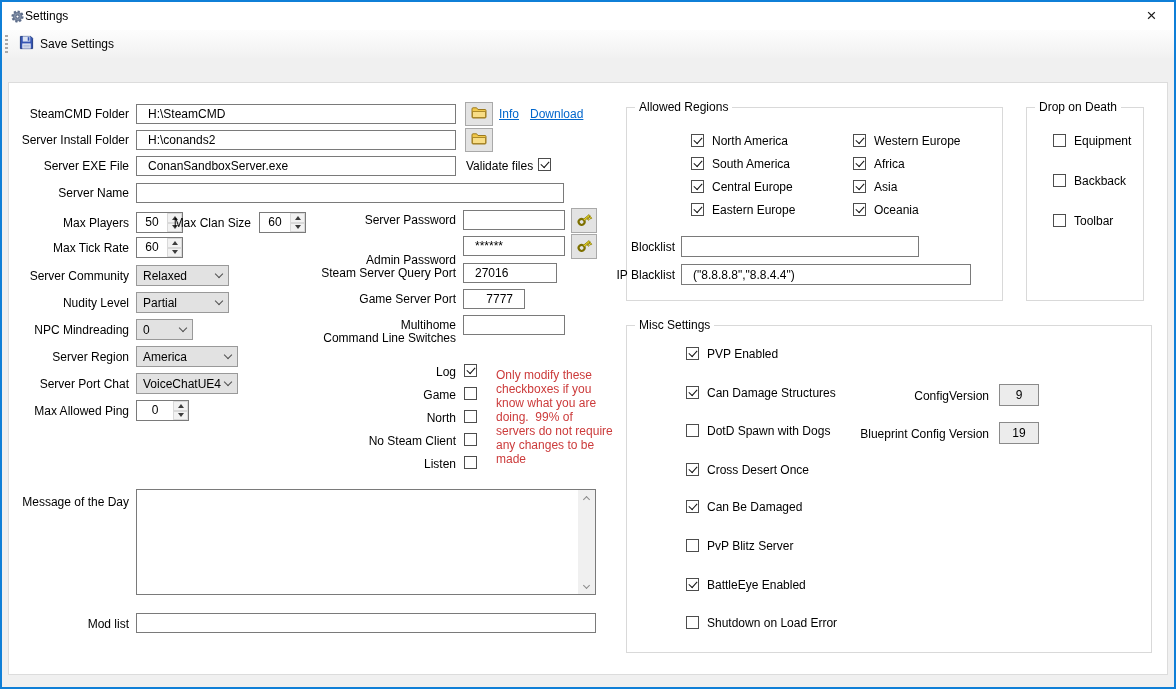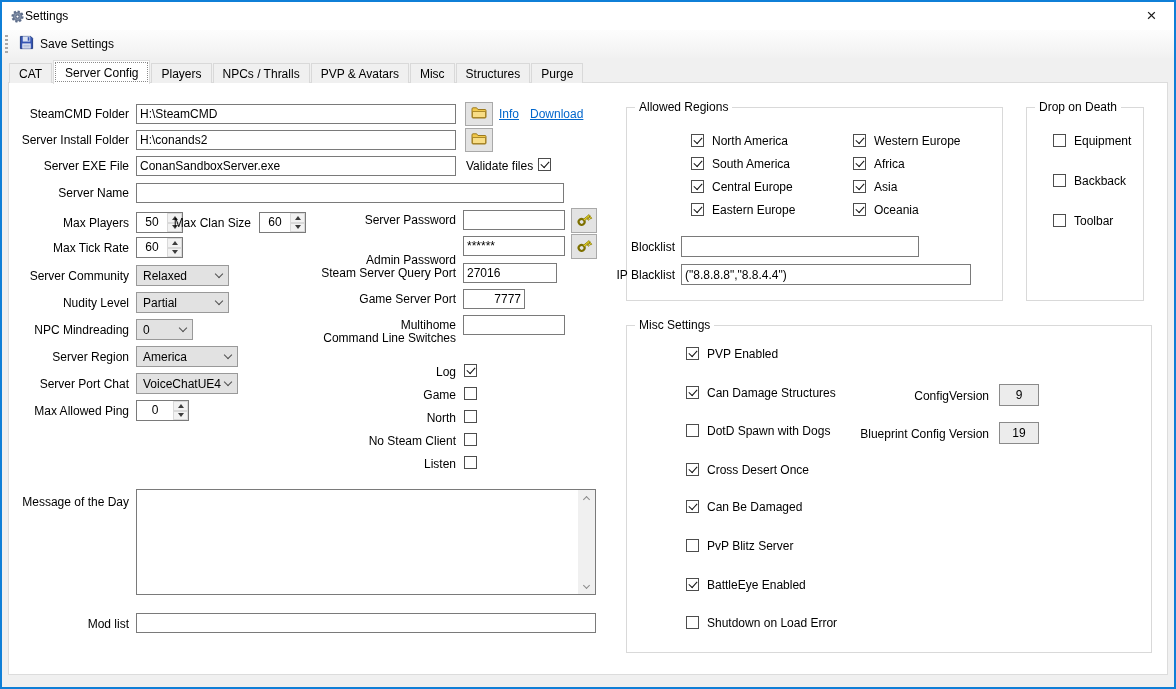--- a/index.html
+++ b/index.html
@@ -24,21 +24,21 @@
          display:flex; align-items:center; margin-right:1px; }
   .tab.selected { background:#fff; height:24px; padding:0 11px; border-color:#dcdcdc;
                   outline:1px dotted #8a8a8a; outline-offset:-3px; margin-bottom:-1px; z-index:4; position:relative; }
   .content { position:absolute; left:6px; top:80px; width:1160px; height:593px; background:#fff;
              border:1px solid #dcdcdc; }
   .page { position:absolute; inset:0; }
   
   .lbl { position:absolute; text-align:right; white-space:nowrap; line-height:14px; }
   .clbl { position:absolute; white-space:nowrap; line-height:13px; }
   .tb { position:absolute; height:20px; border:1px solid #7a7a7a; background:#fff; font:inherit;
-        padding:0 3px; outline:none; }
+        padding:0 11px; outline:none; }
   .btn-sq { position:absolute; width:28px; height:24px; background:#e3e3e3; border:1px solid #a9a9a9;
             display:flex; align-items:center; justify-content:center; padding:0; }
   .link { position:absolute; color:var(--link,#0066cc); text-decoration:underline; white-space:nowrap; cursor:pointer; }
   .cb { position:absolute; width:13px; height:13px; border:1px solid #4d4d4d; background:#fff; }
   .cb.checked::after { content:""; position:absolute; left:1.5px; top:2px; width:7px; height:4px;
         border-left:1.6px solid #111; border-bottom:1.6px solid #111; transform:rotate(-48deg); }
   .dd { position:absolute; height:21px; background:#e2e2e2; border:1px solid #999;
         display:flex; align-items:center; padding:0 6px; }
   .dd-val { flex:1; white-space:nowrap; overflow:hidden; }
   .chev { display:inline-block; width:6px; height:6px; border-right:1.3px solid #4f4f4f;
@@ -92,30 +92,20 @@
           <rect x="9.3" y="2.3" width="1.8" height="3.8" fill="#3555b3"></rect>
           <rect x="3.5" y="9" width="9" height="5.5" fill="#e8ecf7"></rect>
           <rect x="4.5" y="10.4" width="7" height="1" fill="#9fb0d0"></rect>
           <rect x="4.5" y="12.2" width="7" height="1" fill="#9fb0d0"></rect>
         </svg>
       </span>
       <span>Save Settings</span>
     </button>
   </div>
 
-  <div class="tabs">
-    <div class="tab">CAT</div>
-    <div class="tab selected">Server Config</div>
-    <div class="tab">Players</div>
-    <div class="tab">NPCs / Thralls</div>
-    <div class="tab">PVP &amp; Avatars</div>
-    <div class="tab">Misc</div>
-    <div class="tab">Structures</div>
-    <div class="tab">Purge</div>
-  </div>
 
   <div class="content">
   <div class="page">
 
     <span class="lbl" style="left:0;top:24px;width:120px">SteamCMD Folder</span>
     <input class="tb" style="left: 127px; top: 21px; width: 320px;" value="H:\SteamCMD">
     <button class="btn-sq" style="left:456px;top:19px">
       <span><svg width="16" height="13" viewBox="0 0 16 13">
               <path d="M1 3 q0-1.2 1-1.2 h3.6 l1.3 1.7 H14 q1 0 1 1 V11 q0 1-1 1 H2 q-1 0-1-1 Z" fill="#f2c94c" stroke="#9c7a1e"></path>
               <rect x="1.6" y="5.6" width="12.8" height="5.8" fill="#f8dd86" stroke="#9c7a1e" stroke-width="0.8"></rect>
@@ -263,20 +253,21 @@
     <span class="cb checked" style="left:455px;top:281px"></span>
     <span class="lbl" style="left:247px;top:305px;width:200px">Game</span>
     <span class="cb" style="left:455px;top:304px"></span>
     <span class="lbl" style="left:247px;top:328px;width:200px">North</span>
     <span class="cb" style="left:455px;top:327px"></span>
     <span class="lbl" style="left:247px;top:351px;width:200px">No Steam Client</span>
     <span class="cb" style="left:455px;top:350px"></span>
     <span class="lbl" style="left:247px;top:374px;width:200px">Listen</span>
     <span class="cb" style="left:455px;top:373px"></span>
 
+    <div class="warning" style="left:487px;top:285px;width:118px">Only modify these checkboxes if you know what you are doing.  99% of servers do not require any changes to be made</div>
 
     <span class="lbl" style="left:0;top:412px;width:120px">Message of the Day</span>
     <div class="motd-box" style="left:127px;top:406px;width:460px;height:106px">
       <div class="motd-text"></div>
       <div class="vscroll">
         <div class="scroll-btn">
               <span class="chev-sm chev-up-sm"></span>
             </div>
         <div class="scroll-btn">
               <span class="chev-sm chev-down-sm"></span>

